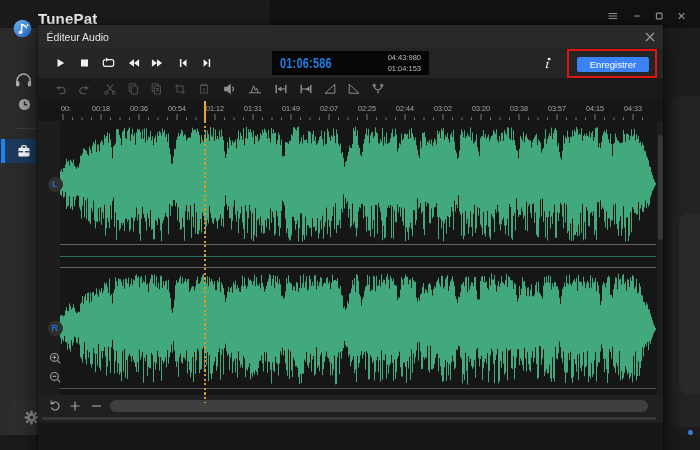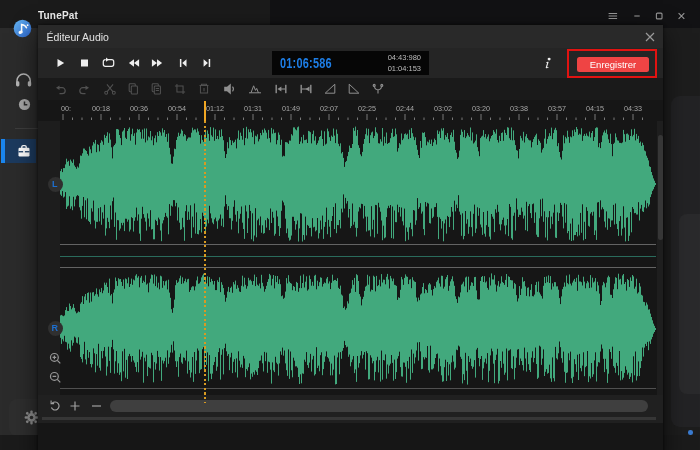--- a/index.html
+++ b/index.html
@@ -67,21 +67,21 @@
         <linearGradient id="lg" x1="0" y1="0" x2="1" y2="1">
    <stop offset="0" stop-color="#66b6f2"></stop>
           <stop offset="1" stop-color="#2a62c8"></stop>
         </linearGradient>
       </defs>
  <circle cx="9.5" cy="9.5" r="8.8" fill="url(#lg)"></circle>
  <path d="M8.6 13.2V5.4c2.6.5 4.3 1.5 4.9 3.4" fill="none" stroke="#fff" stroke-width="1.5" stroke-linecap="round"></path>
  <ellipse cx="7.6" cy="13.3" rx="2.1" ry="1.6" fill="#fff" transform="rotate(-18 7.6 13.3)"></ellipse>
  <circle cx="14.6" cy="6.2" r="0.9" fill="#fff"></circle>
 </svg>
-<div class="abs" style="left:38px;top:9.5px;font-size:10px;font-weight:bold;color:#f2f2f2;letter-spacing:0.2px">TunePat</div>
+<div class="abs" style="left:38px;top:9.5px;font-size:15px;font-weight:bold;color:#f2f2f2;letter-spacing:0.2px">TunePat</div>
 
 <svg class="abs" style="left:603px;top:8px" width="92" height="16" viewBox="0 0 92 16">
  <g stroke="#979797" stroke-width="1.1" fill="none">
   <path d="M5.6 5.5h8.5M5.6 8h8.5M5.6 10.5h8.5" stroke-width="1"></path>
   <path d="M31.3 8h5.4"></path>
   <rect x="53.4" y="5.1" width="5.6" height="5.8" rx="1"></rect>
   <path d="M75.6 5.1l5.7 5.7M81.3 5.1l-5.7 5.7"></path>
  </g>
 </svg>
 
@@ -123,21 +123,21 @@
 
  <div class="abs" style="left:234px;top:25.5px;width:157px;height:24px;background:#060606"></div>
  <div class="abs" style="left:242px;top:29.5px;font-size:14px;font-weight:bold;color:#1e7ee6;letter-spacing:0.3px;transform:scaleX(0.78);transform-origin:left">01:06:586</div>
  <div class="abs" style="left:323px;top:26.5px;width:60px;text-align:right;font-size:7.5px;line-height:11.3px;color:#bdbdbd">04:43:980<br>01:04:153</div>
 
  <svg class="abs" style="left:504px;top:31px" width="12" height="15" viewBox="0 0 12 15">
   <ellipse cx="7.1" cy="3.1" rx="1.5" ry="1.4" fill="#ececec"></ellipse>
   <path d="M4.1 6.3C5 5.5 6.3 5.5 6.6 6.1L5.2 10.8C5.1 11.3 5.5 11.5 6.4 11L6.7 11.5C5.4 12.7 3.3 12.6 3.8 11.2L5 7.2C5.1 6.7 4.8 6.5 4.3 6.8Z" fill="#ececec"></path>
 </svg>
  <div class="abs" style="left:528.5px;top:23.5px;width:90px;height:29px;border:2.5px solid #e11311"></div>
- <div class="abs" style="left:539px;top:31.5px;width:72px;height:15.5px;background:#ef4444;border-radius:2.5px;color:#fff;font-size:9.5px;text-align:center;line-height:15.5px">Enregistrer</div>
+ <div class="abs" style="left:539px;top:31.5px;width:72px;height:15.5px;background:#3b82f6;border-radius:2.5px;color:#fff;font-size:9.5px;text-align:center;line-height:15.5px">Enregistrer</div>
 
  <div class="abs" style="left:0;top:53px;width:625px;height:22px;background:#1a1a1a"></div>
  <svg class="abs" style="left:16px;top:56px" width="330" height="16" viewBox="0 0 330 16">
   <g fill="none" stroke="#515151" stroke-width="1.2">
    <g transform="translate(8 8.4)">
             <path d="M-4.4 -1.7h4.6a3 3 0 0 1 0 6h-2.7" fill="none"></path>
             <path d="M-2.5 -3.9L-6 -1.7l3.5 2.3z" fill="#515151" stroke="none"></path>
           </g>
    <g transform="translate(29 8.4)">
             <path d="M4.4 -1.7h-4.6a3 3 0 0 0 0 6h2.7" fill="none"></path>

